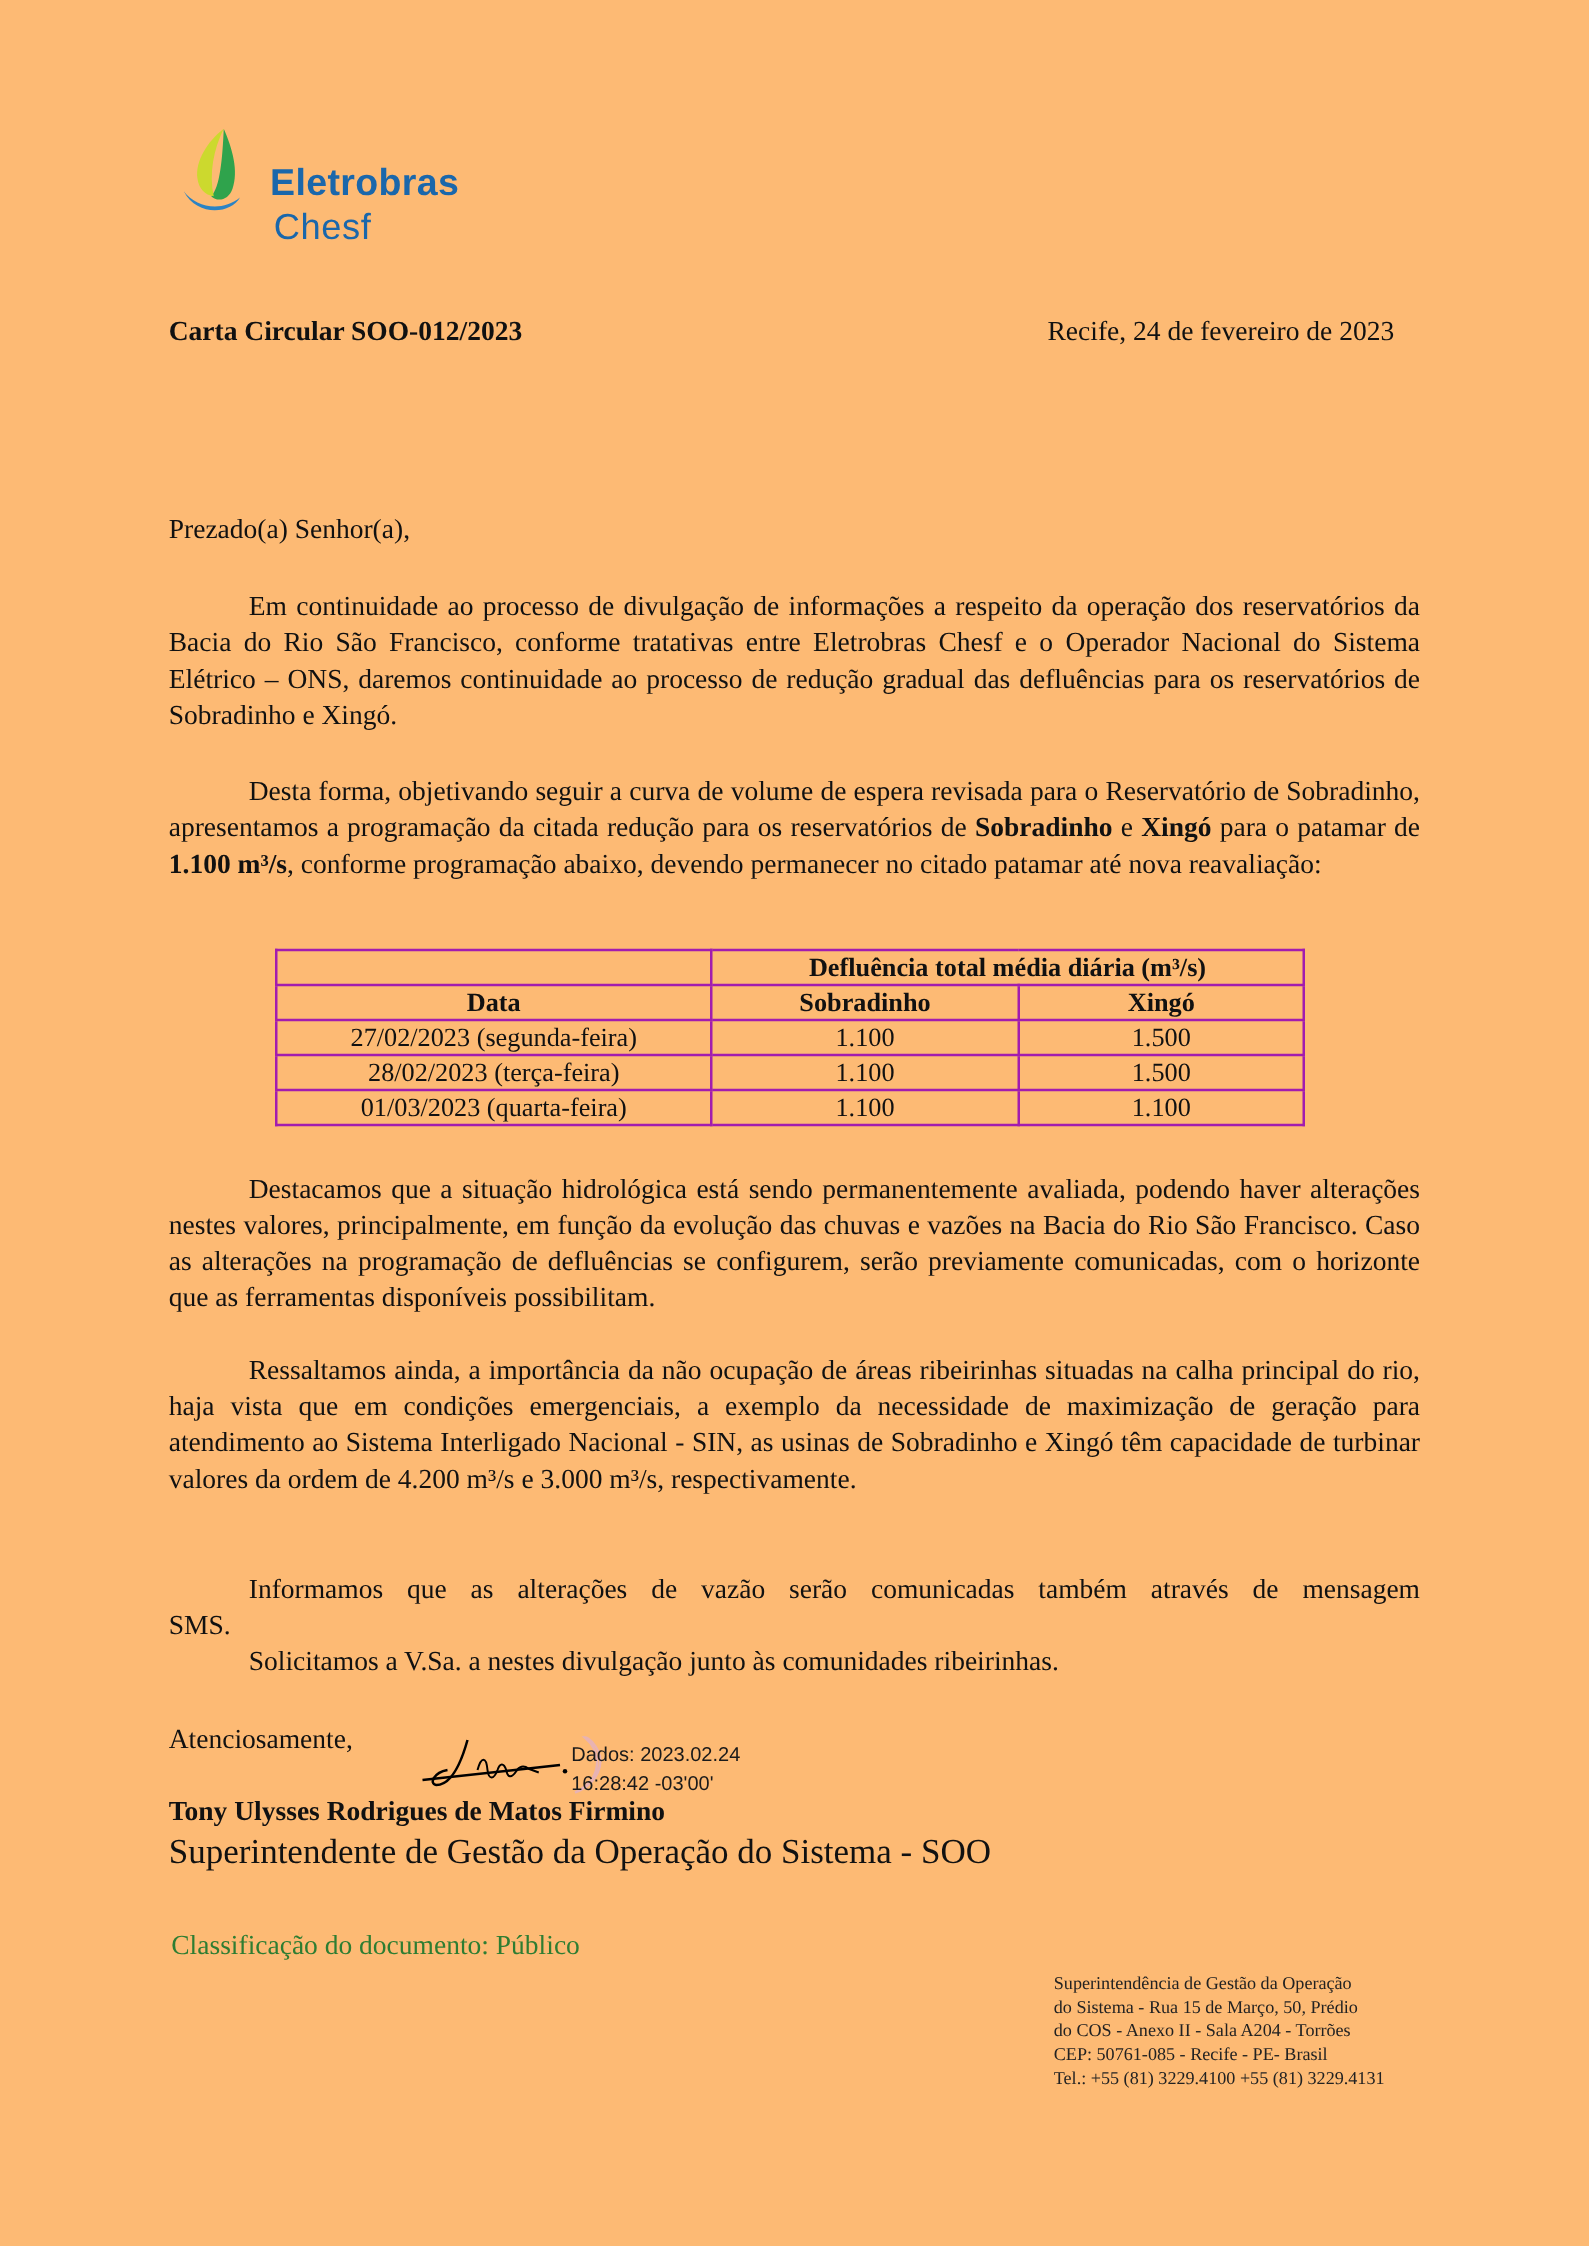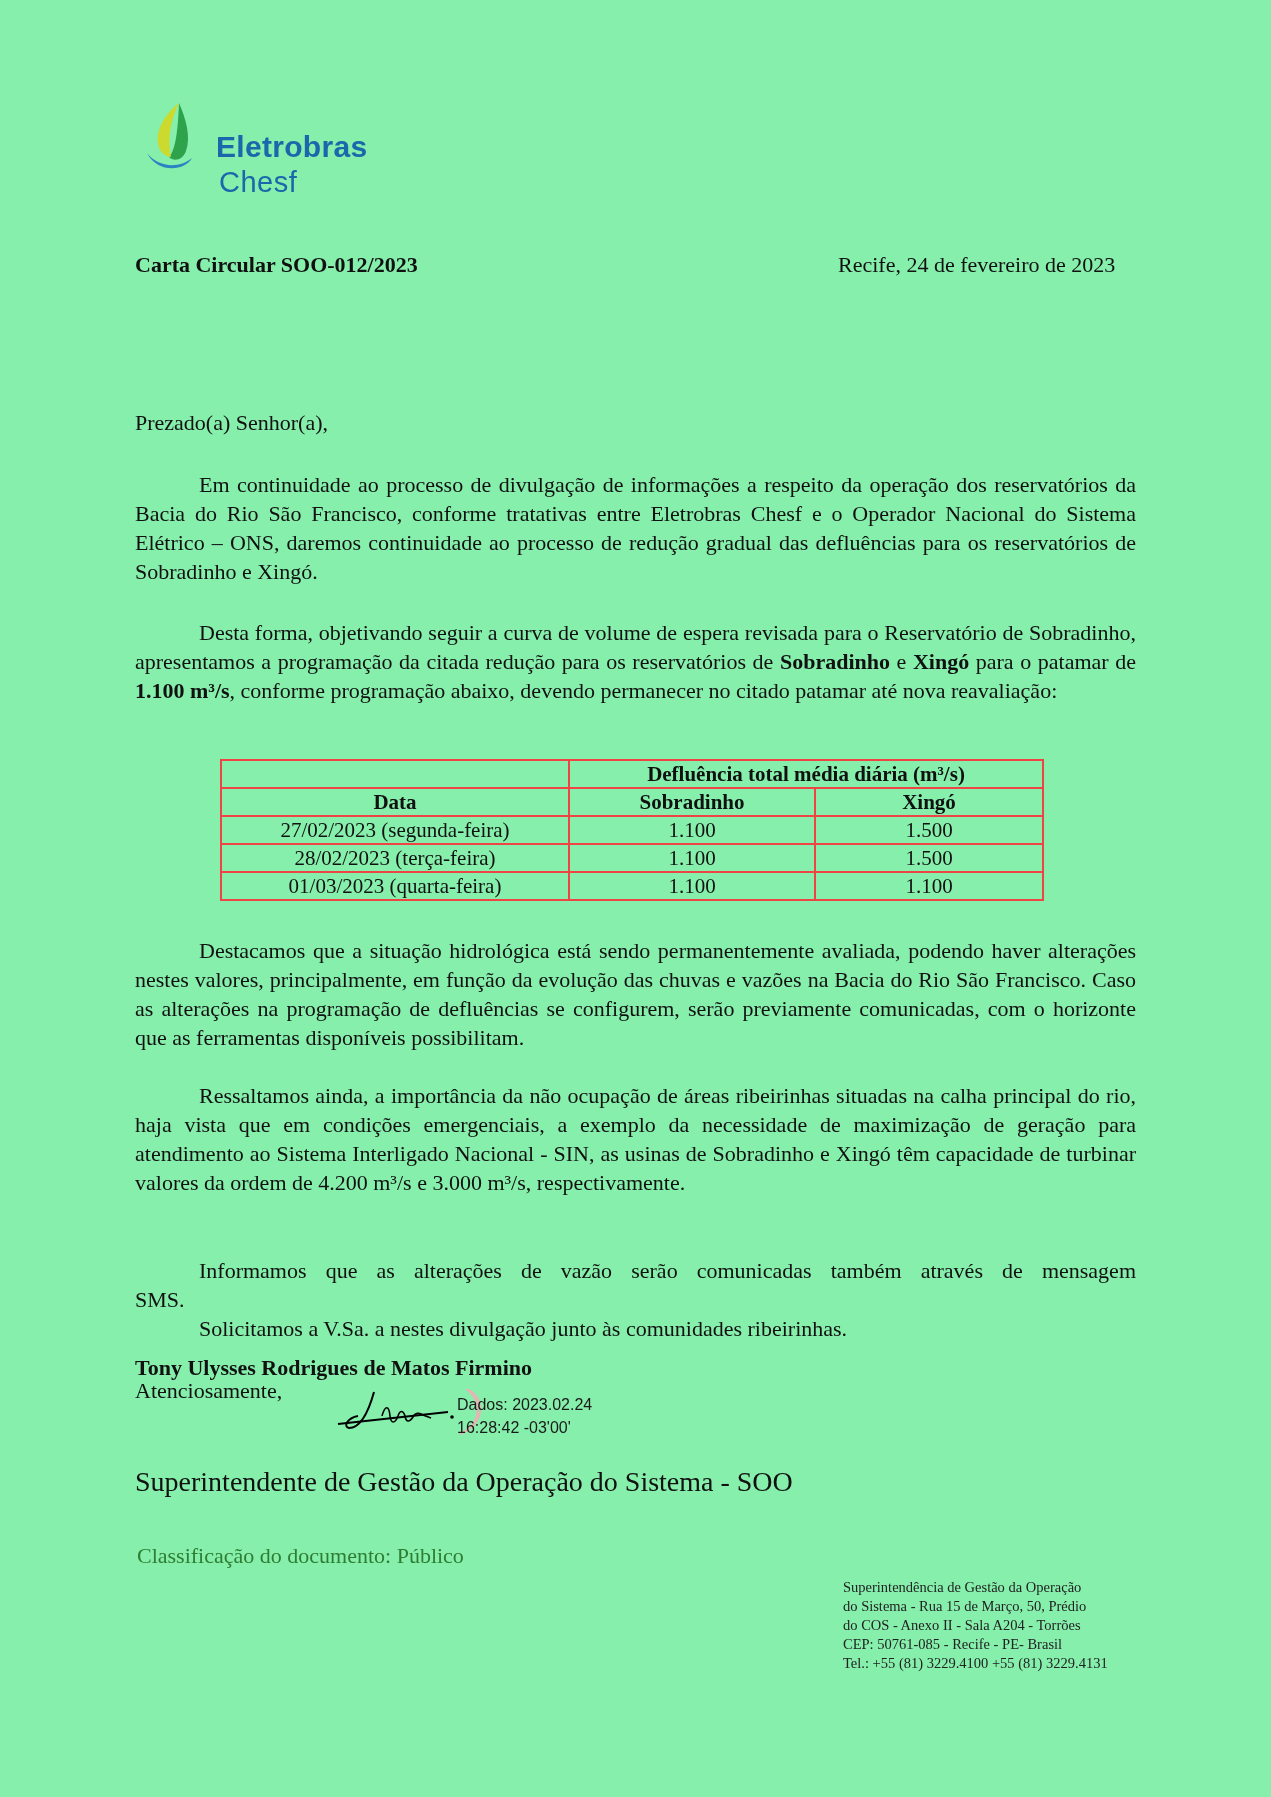--- a/index.html
+++ b/index.html
@@ -9,21 +9,21 @@
     --flame-green:#2fa34c;
     --flame-blue:#2b83c4;
     --ink:#111111;
     --stamp-red:#e8b3b3;
   }
   html,body{margin:0;padding:0;background:#ffffff;}
   .page{
     position:relative;
     width:1271px;height:1797px;
     margin:0 auto;
-    background:#86efac;
+    background:#fdba74;
     font-family:"Liberation Serif","DejaVu Serif",serif;
     color:var(--ink);
     overflow:hidden;
   }
   .abs{position:absolute;}
   .body-text{
     font-size:22px;line-height:29px;
     width:1001px;
     text-align:justify;
   }
@@ -35,21 +35,21 @@
   .brand-sub{font-size:29px;font-weight:400;letter-spacing:.5px;}
   .doc-line{font-size:22px;line-height:29px;}
   .subject b{font-weight:700;}
   table.flow{
     border-collapse:collapse;
     table-layout:fixed;
     width:822px;
     font-size:21px;
   }
   table.flow td,table.flow th{
-    border:2px solid #ef4444;
+    border:2px solid #a21caf;
     height:26px;
     padding:0 2px;
     text-align:center;
     vertical-align:middle;
     overflow:hidden;
     white-space:nowrap;
   }
   table.flow th{font-weight:700;}
   .stamp{
     font-family:"Liberation Sans","DejaVu Sans",sans-serif;
@@ -144,21 +144,21 @@
       <path d="M44,8 C39,26 31,44 19,44 C13,43 17,34 28,32" fill="none" stroke="#000" stroke-width="2"></path>
       <path d="M52,32 c3,-11 7,-11 8,0 c1,8 5,8 8,0 c2,-6 5,-6 7,0 c1,6 4,7 8,1 c2,-4 6,-5 10,-2 l8,3" fill="none" stroke="#000" stroke-width="1.6"></path>
       <circle cx="122" cy="33" r="1.8" fill="#000"></circle>
     </svg>
   </div>
   <div class="abs stamp" style="left:457px;top:1393px;">
     <span class="line">Dados: 2023.02.24</span>
     <span class="line">16:28:42 -03'00'</span>
   </div>
 
-  <div class="abs signer-name" style="left:135px;top:1355px;text-align:center;">Tony Ulysses Rodrigues de Matos Firmino</div>
+  <div class="abs signer-name" style="left:135px;top:1436px;text-align:center;">Tony Ulysses Rodrigues de Matos Firmino</div>
   <div class="abs signer-title" style="left:135px;top:1466px;">Superintendente de Gestão da Operação do Sistema - SOO</div>
 
   <div class="abs classification" style="left:137px;top:1543px;">Classificação do documento: Público</div>
 
   <div class="abs footer-block" style="left:843px;top:1578px;">
     <span class="line">Superintendência de Gestão da Operação</span>
     <span class="line">do Sistema - Rua 15 de Março, 50, Prédio</span>
     <span class="line">do COS - Anexo II - Sala A204 - Torrões</span>
     <span class="line">CEP: 50761-085 - Recife - PE- Brasil</span>
     <span class="line">Tel.: +55 (81) 3229.4100 +55 (81) 3229.4131</span>

